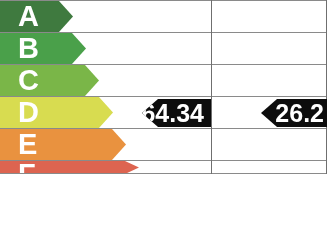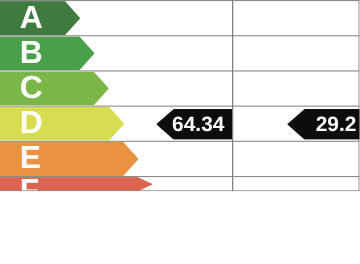--- a/index.html
+++ b/index.html
@@ -80,21 +80,21 @@
     display: flex;
     align-items: center;
     justify-content: flex-end;
     box-sizing: border-box;
     padding-right: 7px;
   }
   .pointer-value {
     color: #ffffff;
     font-family: "Liberation Sans", sans-serif;
     font-weight: bold;
-    font-size: 19px;
+    font-size: 25px;
     line-height: 1;
     white-space: nowrap;
   }
 </style>
 </head>
 <body>
 
 <div id="epc-chart">
 
   <div class="band" style="top:1px; height:31px; width:73px;">
@@ -136,16 +136,16 @@
   <div class="row-line" style="top:173px;"></div>
 
   <div class="col-line" style="left:211px;"></div>
   <div class="col-line" style="left:326px;"></div>
 
   <div class="pointer" style="left:142px; width:69px; top:99px;">
     <span class="pointer-value">64.34</span>
   </div>
 
   <div class="pointer" style="left:261px; width:70px; top:99px;">
-    <span class="pointer-value">29.2</span>
+    <span class="pointer-value">26.2</span>
   </div>
 
 </div>
 
 </body></html>

